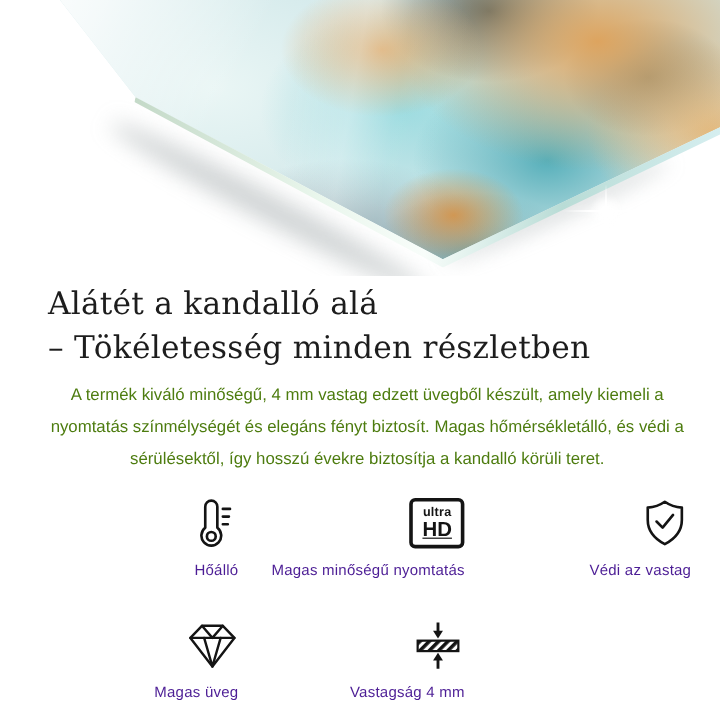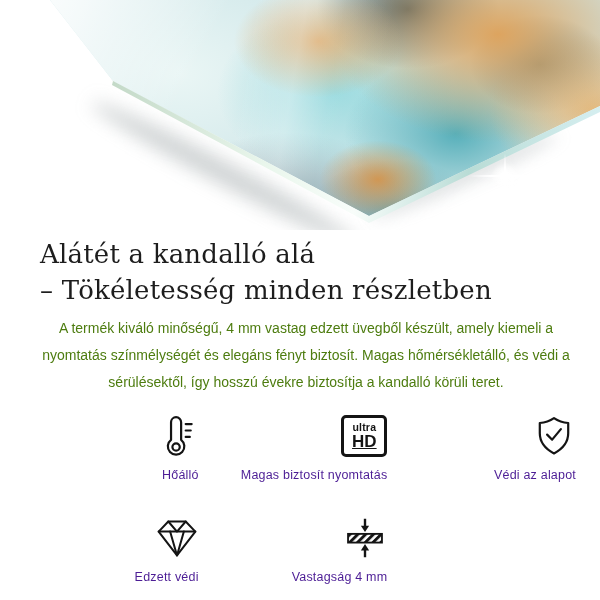--- a/index.html
+++ b/index.html
@@ -98,43 +98,43 @@
       <span class="label">Hőálló</span>
     </div>
 
     <div class="feature">
       <div class="icon">
         <div class="uhd-box">
           <span class="uhd-top">ultra</span>
           <span class="uhd-bottom">HD</span>
         </div>
       </div>
-      <span class="label">Magas biztosít nyomtatás</span>
+      <span class="label">Magas minőségű nyomtatás</span>
     </div>
 
     <div class="feature">
       <div class="icon">
         <svg class="ic" width="44" height="44" viewBox="0 0 48 48">
           <path d="M24,4.5 C29,8 34.5,9.5 39.5,9.8 V21 C39.5,31.5 32.5,38.5 24,43 C15.5,38.5 8.5,31.5 8.5,21 V9.8 C13.5,9.5 19,8 24,4.5 Z"></path>
           <path d="M16.5,22.5 L22,28 L31.5,16.5"></path>
         </svg>
       </div>
-      <span class="label">Védi az alapot</span>
+      <span class="label">Védi az vastag</span>
     </div>
 
     <div class="feature">
       <div class="icon">
         <svg class="ic" width="44" height="44" viewBox="0 0 48 48" style="stroke-width:2.2">
           <path d="M4,17 L14.5,6 H33.5 L44,17 L24,43 Z"></path>
           <path d="M4,17 H44"></path>
           <path d="M14.5,6 L24,17 L33.5,6"></path>
           <path d="M16.5,17 L24,43 M31.5,17 L24,43"></path>
         </svg>
       </div>
-      <span class="label">Edzett védi</span>
+      <span class="label">Magas üveg</span>
     </div>
 
 
     <div class="feature">
       <div class="icon">
         <svg width="44" height="44" viewBox="0 0 48 48">
           <defs>
             <pattern id="hatch4mm" width="6" height="6" patternUnits="userSpaceOnUse" patternTransform="rotate(45)">
               <rect width="3.2" height="6" fill="#141414"></rect>
             </pattern>

